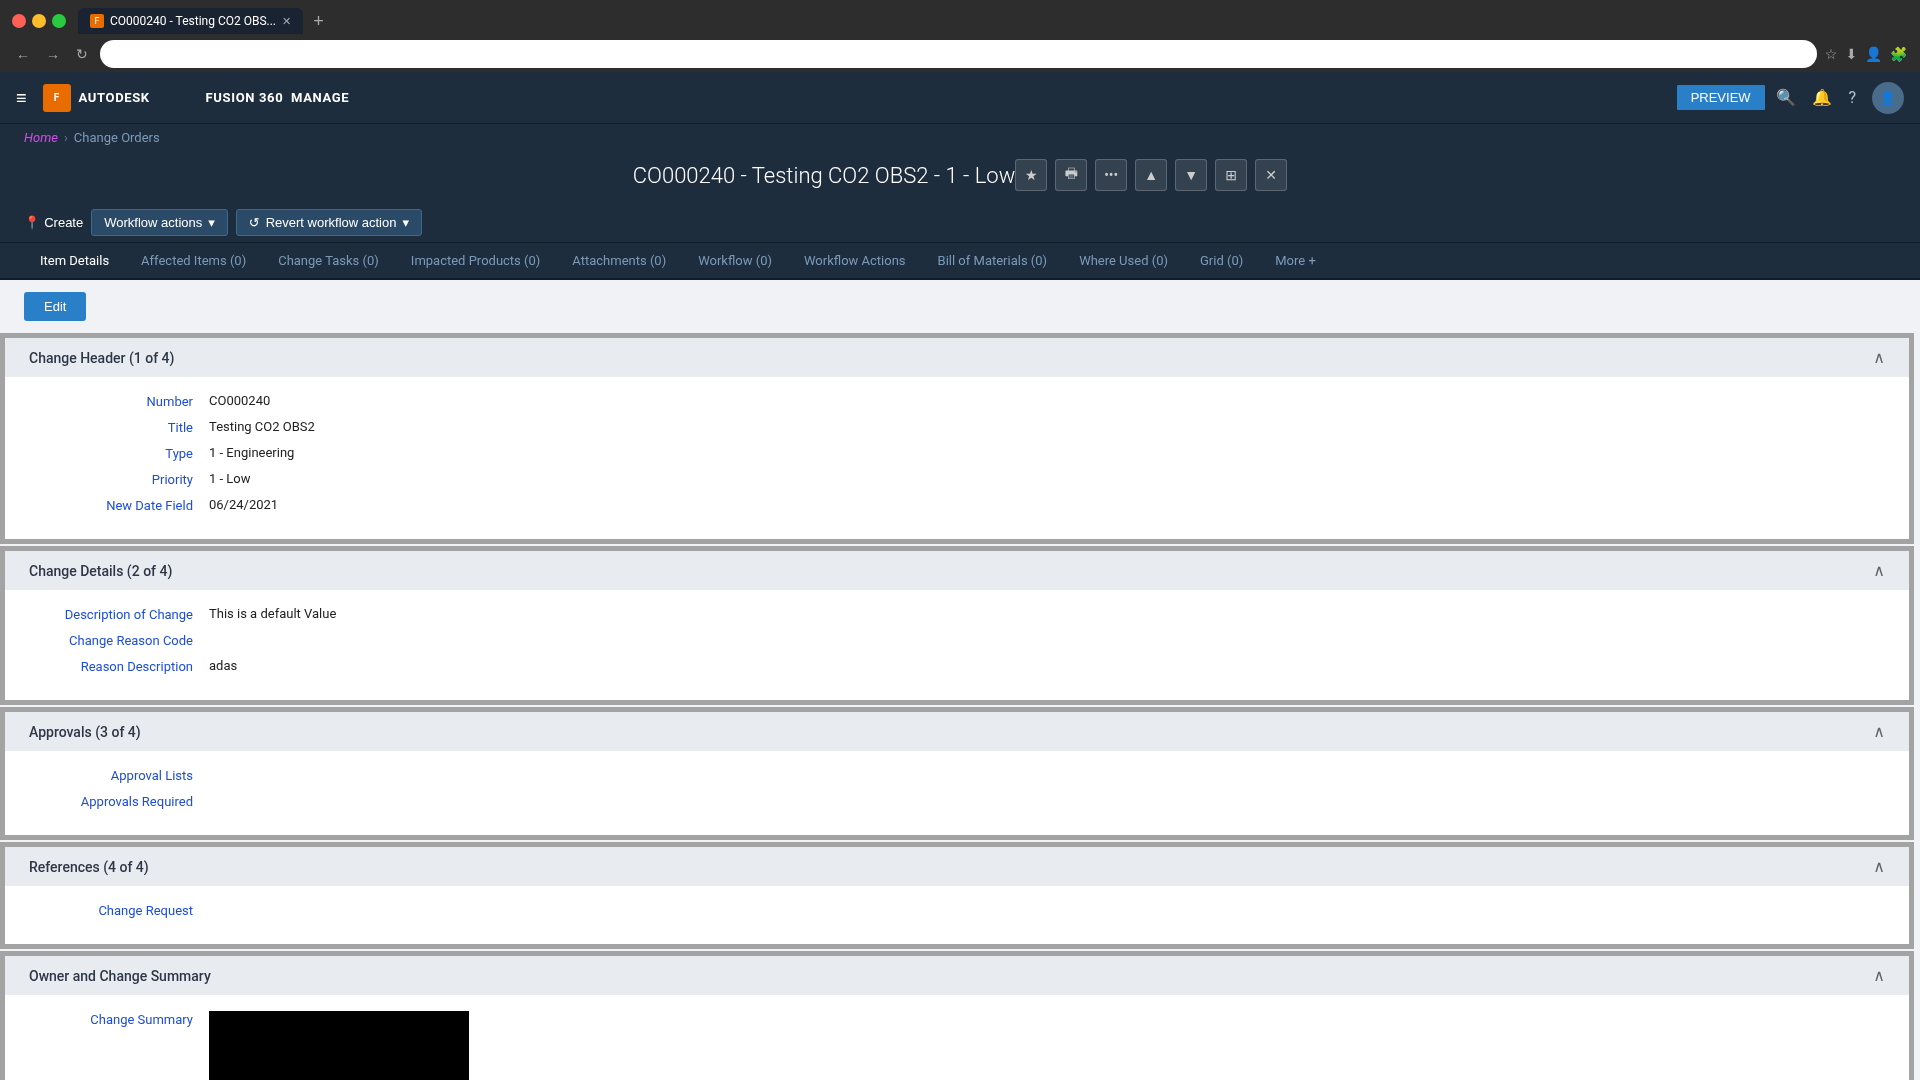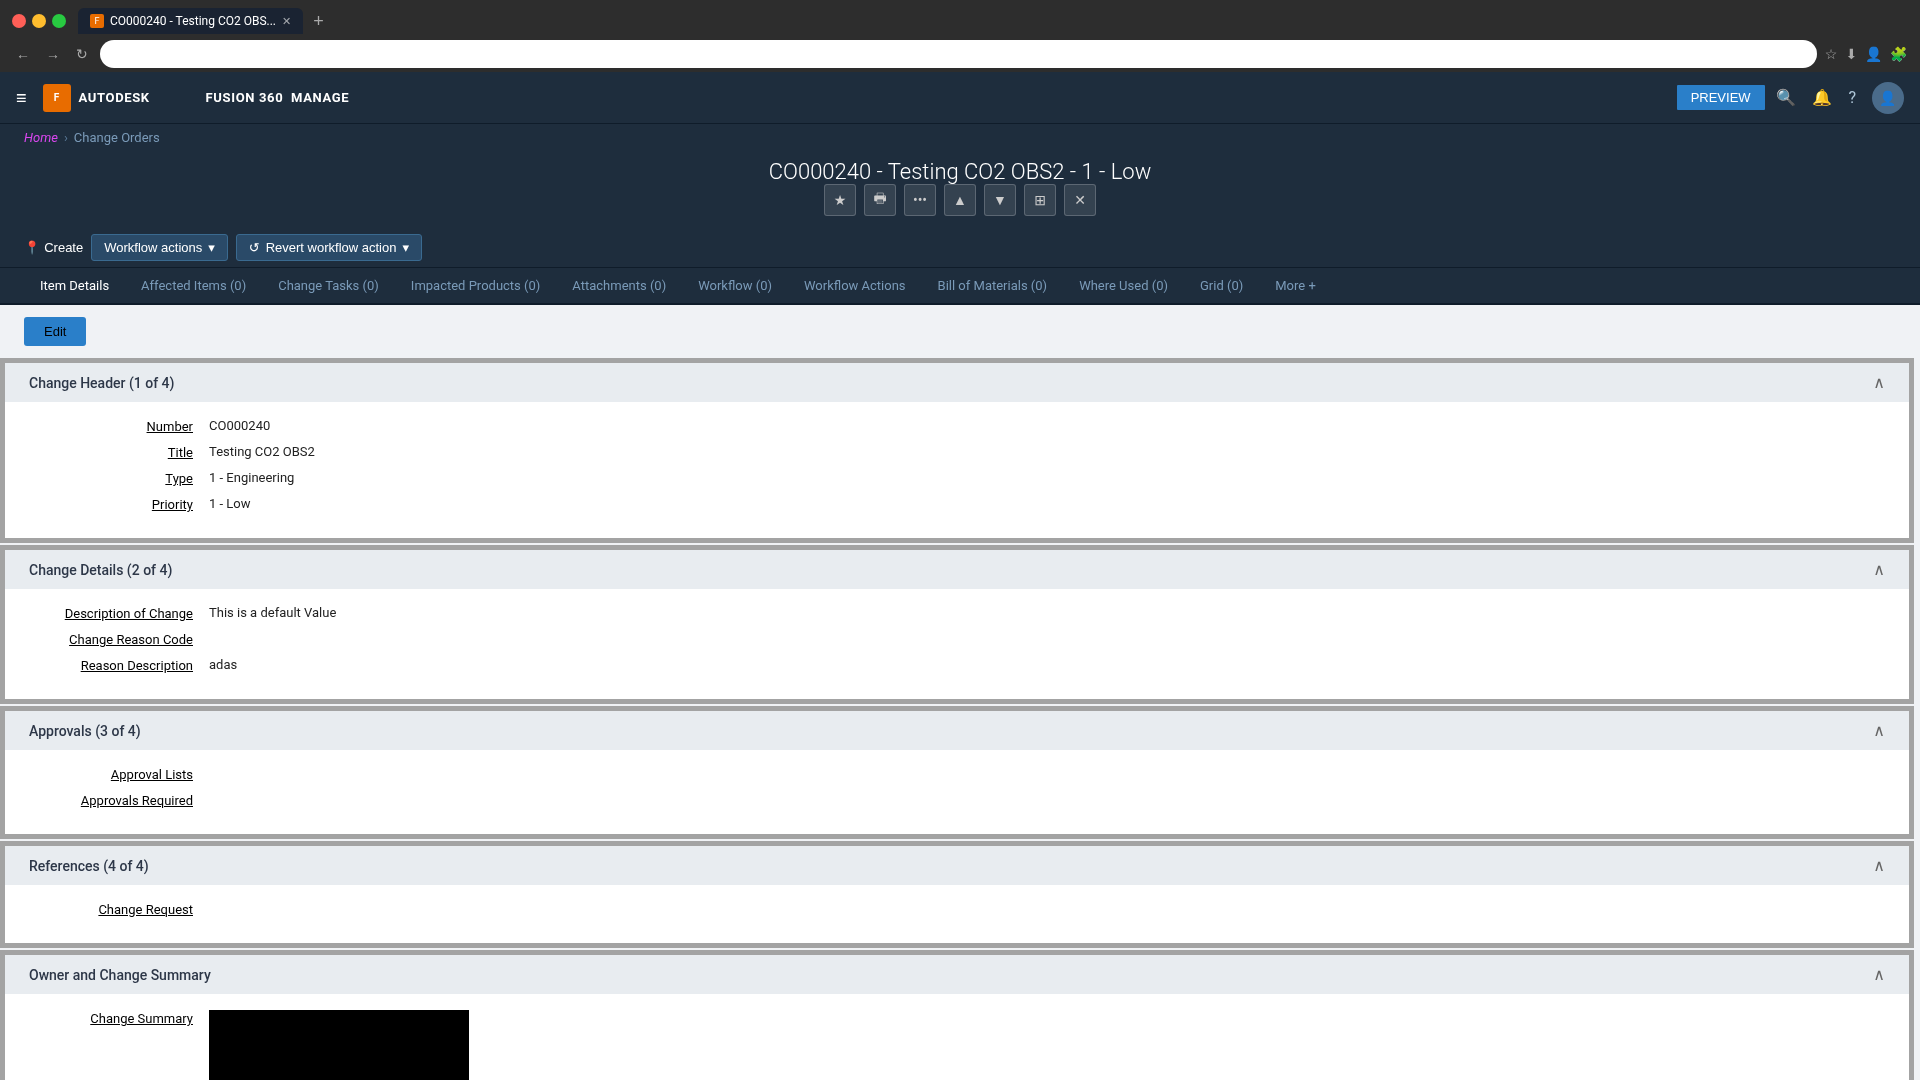--- a/index.html
+++ b/index.html
@@ -212,21 +212,20 @@
     }
     .breadcrumb-sep { color: #5a7a98; }
 
     
     .page-header {
       background: #1e2d3d;
       padding: 8px 20px 12px;
       display: flex;
       align-items: center;
       justify-content: center;
-      flex-direction: column;
     }
     .page-title {
       font-size: 22px;
       font-weight: 300;
       color: #fff;
     }
     .header-actions {
       display: flex;
       align-items: center;
       gap: 8px;
@@ -318,21 +317,21 @@
       background: #f0f2f5;
       overflow-y: auto;
       color: #333;
     }
 
     .edit-section {
       padding: 12px 24px;
     }
     .edit-btn {
       background: #2a7fc9;
-      color: #000000;
+      color: #ffffff;
       border: none;
       padding: 7px 20px;
       border-radius: 3px;
       font-size: 13px;
       cursor: pointer;
     }
 
     
     .accordion-section {
       background: #fff;
@@ -360,25 +359,24 @@
 
     .field-row {
       display: flex;
       margin-bottom: 10px;
       align-items: flex-start;
     }
     .field-label {
       width: 180px;
       text-align: right;
       padding-right: 16px;
-      color: #000000;
+      color: #1d4ed8;
       font-size: 13px;
       padding-top: 1px;
       flex-shrink: 0;
-      text-decoration: underline;
     }
     .field-value {
       color: #222;
       font-size: 13px;
     }
 
     
     .change-summary-image {
       width: 260px;
       height: 120px;
@@ -543,20 +541,24 @@
           <span class="field-value">Testing CO2 OBS2</span>
         </div>
         <div class="field-row">
           <span class="field-label">Type</span>
           <span class="field-value">1 - Engineering</span>
         </div>
         <div class="field-row">
           <span class="field-label">Priority</span>
           <span class="field-value">1 - Low</span>
         </div>
+        <div class="field-row">
+          <span class="field-label">New Date Field</span>
+          <span class="field-value">06/24/2021</span>
+        </div>
       </div>
     </div>
 
     <div class="accordion-section">
       <div class="accordion-header">
         <span>Change Details (2 of 4)</span>
         <span class="accordion-toggle">∧</span>
       </div>
       <div class="accordion-content">
         <div class="field-row">

